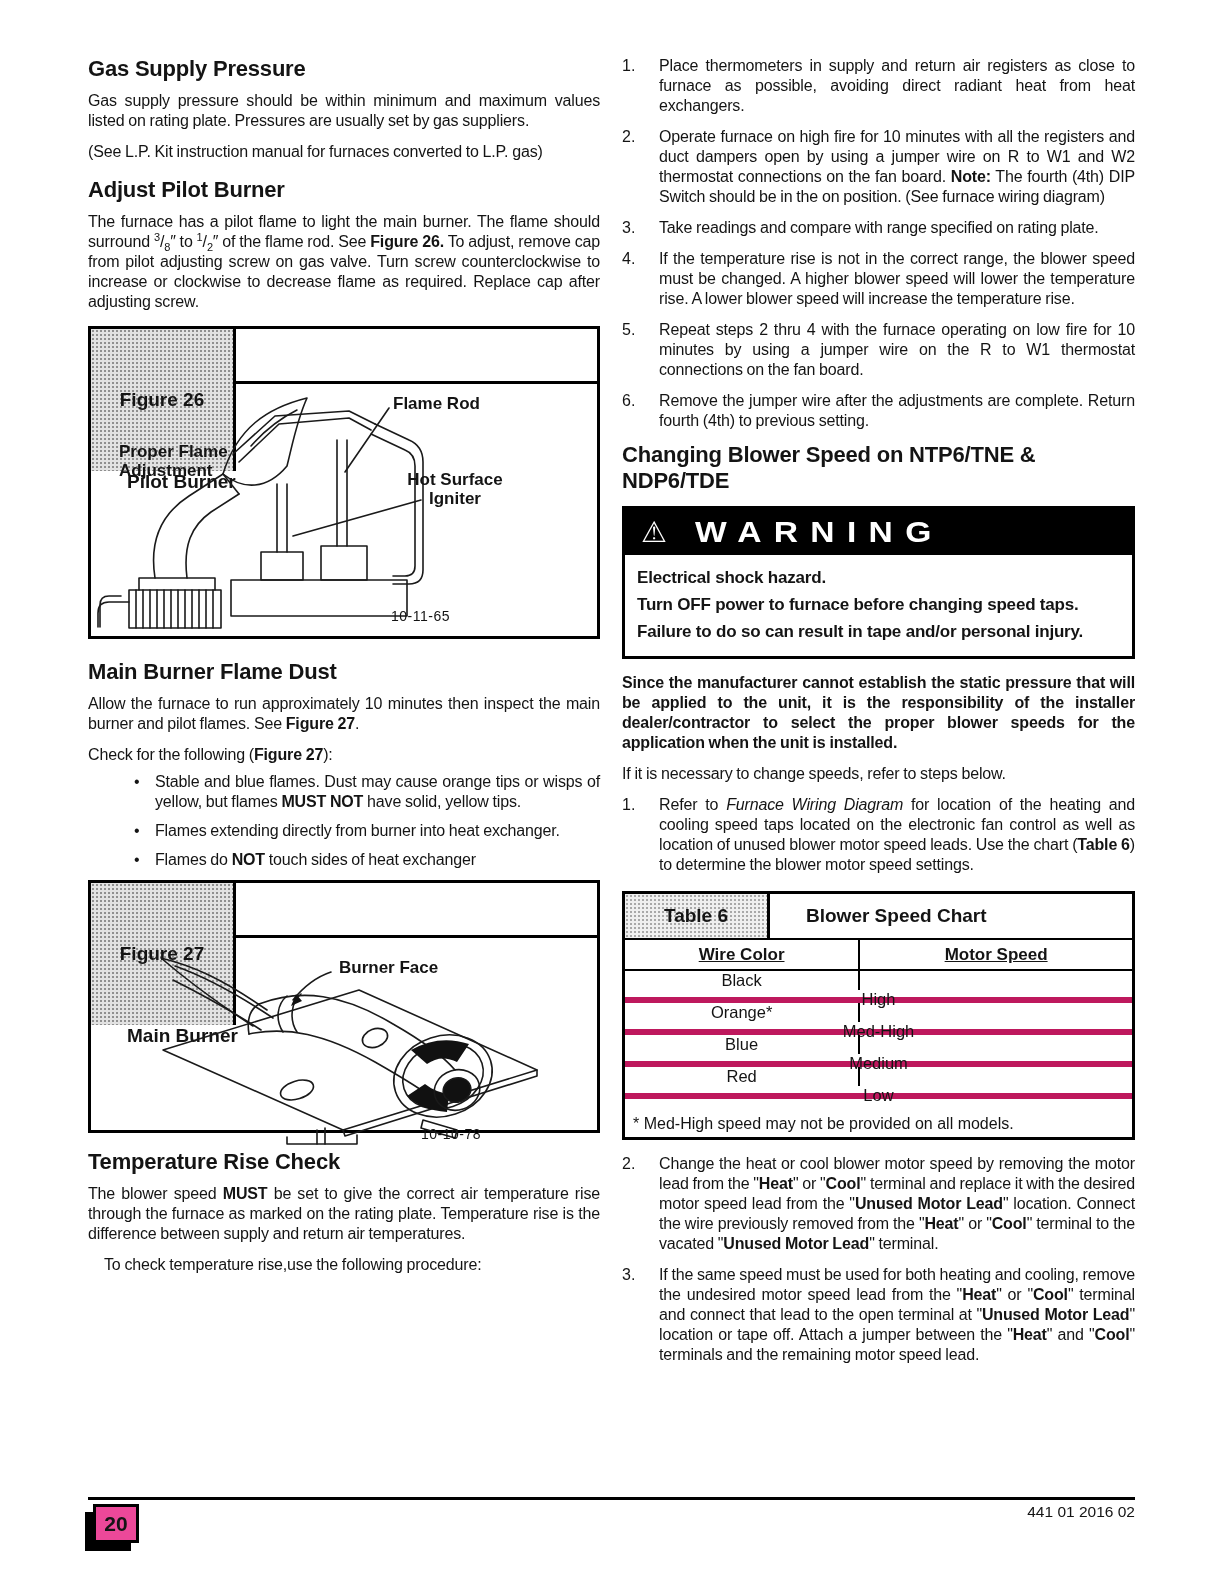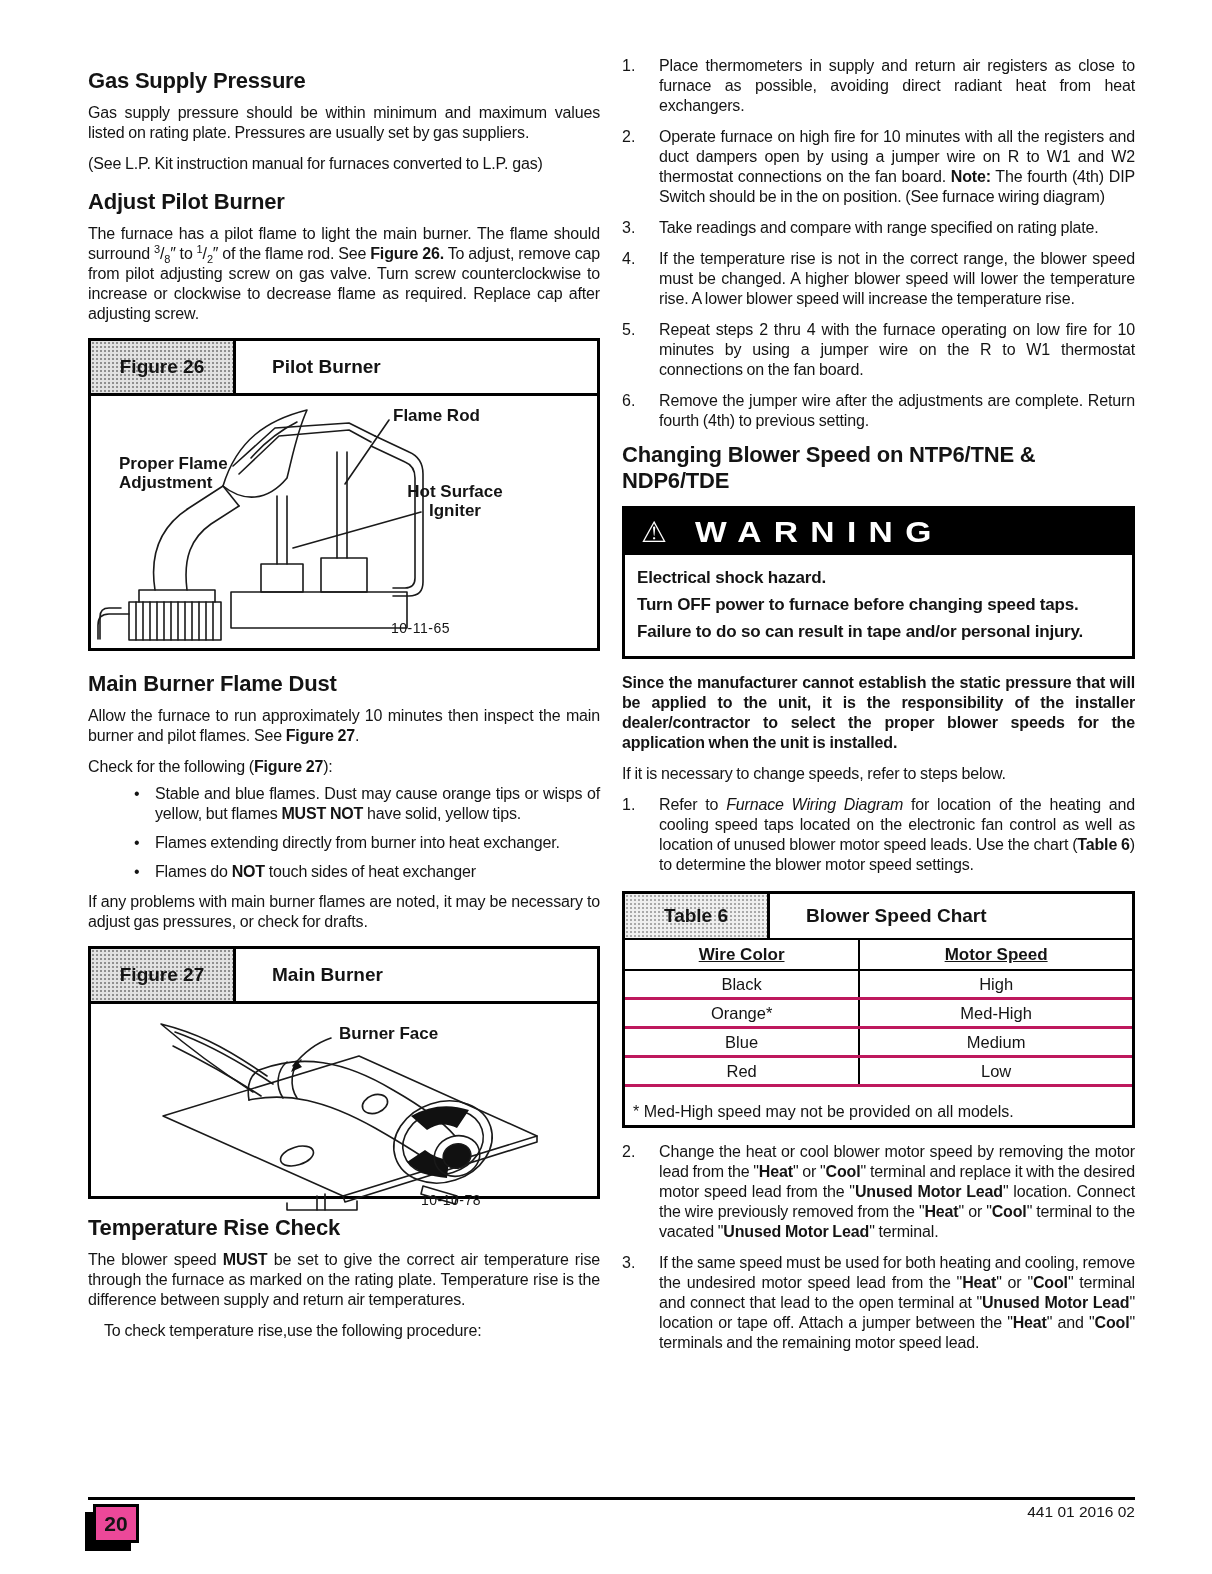--- a/index.html
+++ b/index.html
@@ -2,40 +2,40 @@
 <html><head>
 <meta charset="utf-8">
 <style>
   html,body{margin:0;padding:0;background:#888;}
   .page{position:relative;width:1212px;height:1574px;background:#ffffff;color:#141414;
         font-family:"Liberation Sans","DejaVu Sans",sans-serif;overflow:hidden;}
   .cols{display:flex;gap:22px;padding:56px 77px 0 88px;}
   .col-left{width:512px;flex:0 0 512px;}
   .col-right{width:513px;flex:0 0 513px;}
   .h2{font-weight:700;font-size:22px;line-height:26px;margin:14px 0 9px;letter-spacing:-0.2px;}
-  .h2.first{margin-top:12px;}
+  .h2.first{margin-top:0;}
   .p{font-size:16px;line-height:20px;letter-spacing:-0.15px;word-spacing:-0.5px;
      text-align:justify;margin:0 0 11px;}
   .p.last{margin-bottom:0;margin-left:16px;}
   .seg-b{font-weight:700;}
   .seg-i{font-style:italic;}
   .seg-sup{vertical-align:super;font-size:11px;line-height:0;}
   .seg-sub{vertical-align:sub;font-size:11px;line-height:0;}
   
   .li{display:flex;margin:0 0 11px;}
   .li .num{flex:0 0 37px;font-size:16px;line-height:20px;}
   .li .txt{flex:1;font-size:16px;line-height:20px;letter-spacing:-0.15px;word-spacing:-0.5px;text-align:justify;}
   
   .bullets{padding-left:46px;margin:2px 0 10px;}
   .b-item{display:flex;margin-bottom:9px;}
   .b-dot{flex:0 0 21px;font-size:16px;line-height:20px;}
   .b-txt{flex:1;font-size:16px;line-height:20px;letter-spacing:-0.15px;word-spacing:-0.5px;text-align:justify;}
   
   .figbox{border:3px solid #000;margin:6px 0 20px;}
-  .fig-head{display:flex;border-bottom:3px solid #000;height:52px;}
+  .fig-head{display:flex;border-bottom:3px solid #000;height:52px;flex-direction:column;}
   .fig-tag{width:142px;flex:0 0 142px;border-right:3px solid #000;display:flex;align-items:center;
            justify-content:center;font-weight:700;font-size:19px;background-color:#e2e2e2;
            background-image:radial-gradient(#8f8f8f 1px, transparent 1.2px);background-size:4px 4px;}
   .fig-cap{display:flex;align-items:center;padding-left:36px;font-weight:700;font-size:19px;}
   .fig-body{position:relative;}
   .fig-body svg{position:absolute;left:0;top:0;}
   .fig-label{position:absolute;font-weight:700;font-size:17px;line-height:19px;}
   .fig-code{position:absolute;font-size:14px;font-weight:400;letter-spacing:0.5px;}
   
   .warnbox{border:3px solid #000;margin:12px 0 14px;}
@@ -47,21 +47,21 @@
   
   .t6{border:3px solid #000;margin:16px 0 14px;}
   .t6-head{display:flex;border-bottom:2px solid #000;height:44px;}
   .t6-tag{width:142px;flex:0 0 142px;border-right:3px solid #000;display:flex;align-items:center;
           justify-content:center;font-weight:700;font-size:19px;background-color:#efefef;
           background-image:radial-gradient(#a8a8a8 0.8px, transparent 1px);background-size:4px 4px;}
   .t6-cap{display:flex;align-items:center;padding-left:36px;font-weight:700;font-size:19px;}
   .t6-cols{display:flex;border-bottom:2px solid #000;height:29px;}
   .t6-colcell{display:flex;align-items:center;justify-content:center;font-weight:700;font-size:17px;
               text-decoration:underline;}
-  .t6-row{display:flex;border-bottom:3px solid #be185d;height:26px;}
+  .t6-row{display:flex;border-bottom:6px solid #be185d;height:26px;flex-direction:column;}
   .t6-cell{display:flex;align-items:center;justify-content:center;font-size:16.5px;}
   .t6-c1{width:46%;flex:0 0 46%;border-right:2px solid #000;}
   .t6-c2{flex:1;}
   .t6-foot{padding:14px 8px 3px;font-size:16px;line-height:21px;}
   
   .footer-rule{position:absolute;left:88px;right:77px;top:1497px;border-top:3px solid #000;}
   .page-num{position:absolute;left:93px;top:1504px;width:40px;height:33px;border:3px solid #000;
             background:#ec4899;box-shadow:-8px 8px 0 #000;display:flex;align-items:center;justify-content:center;
             font-weight:700;font-size:21px;}
   .doc-code{position:absolute;right:77px;top:1503px;font-size:15.5px;}
@@ -137,21 +137,20 @@
         <div class="b-item">
           <span class="b-dot">•</span>
           <span class="b-txt"><span>Flames extending directly from burner into heat exchanger.</span></span>
         </div>
         <div class="b-item">
           <span class="b-dot">•</span>
           <span class="b-txt"><span>Flames do </span><span class="seg-b">NOT</span><span> touch sides of heat exchanger</span></span>
         </div>
       </div>
 
-      <div class="p" style="margin-bottom:14px;"><span>If any problems with main burner flames are noted, it may be necessary to adjust gas pressures, or check for drafts.</span></div>
 
       <div class="figbox" style="margin-bottom:16px;">
         <div class="fig-head">
           <div class="fig-tag">Figure 27</div>
           <div class="fig-cap">Main Burner</div>
         </div>
         <div class="fig-body" style="height:192px;">
           <svg width="506" height="214" viewBox="0 0 506 214" aria-hidden="true">
             <g fill="none" stroke="#1a1a1a" stroke-width="1.6" stroke-linejoin="round" stroke-linecap="round">
               <path d="M72,112 L268,52 L446,132 L252,192 Z"></path>

